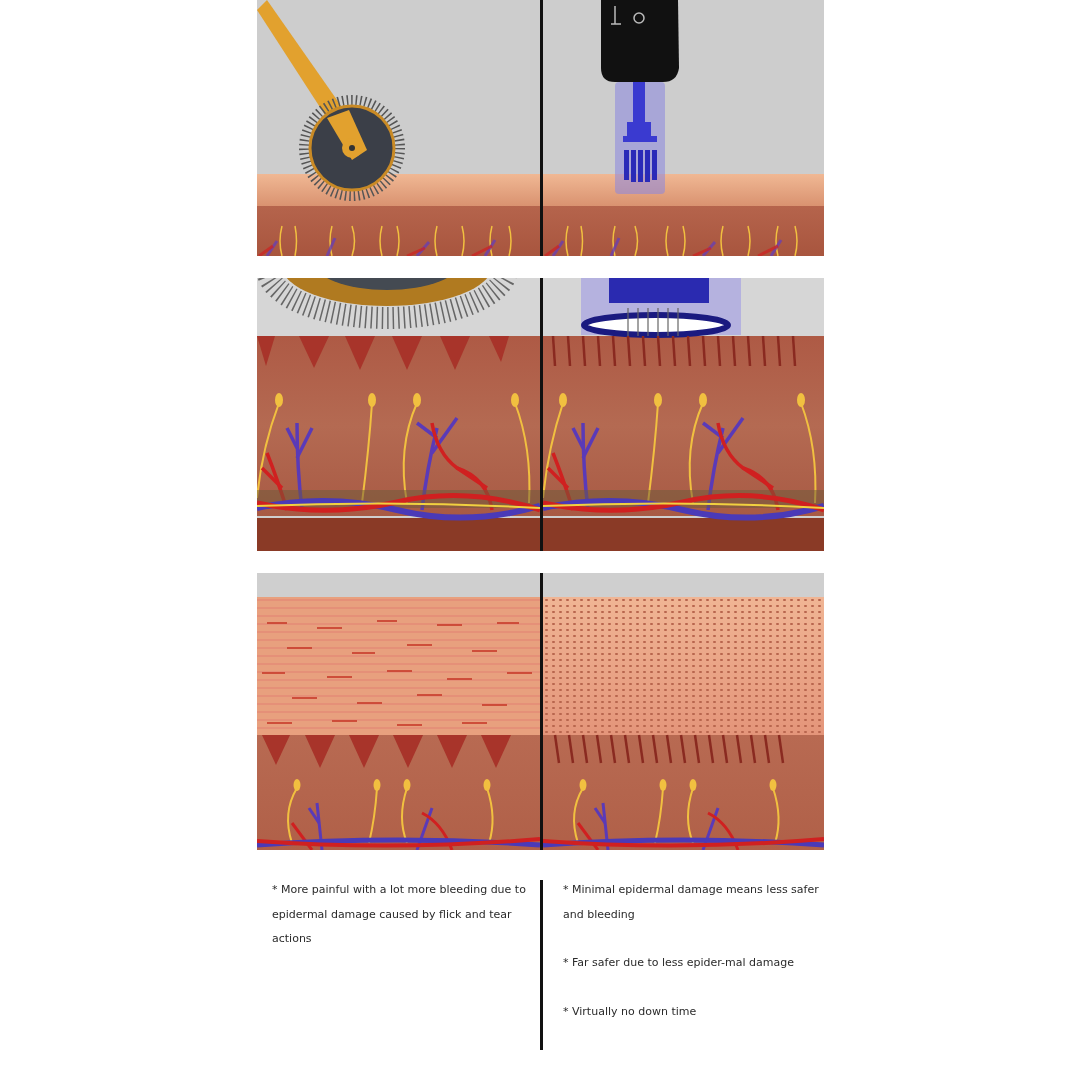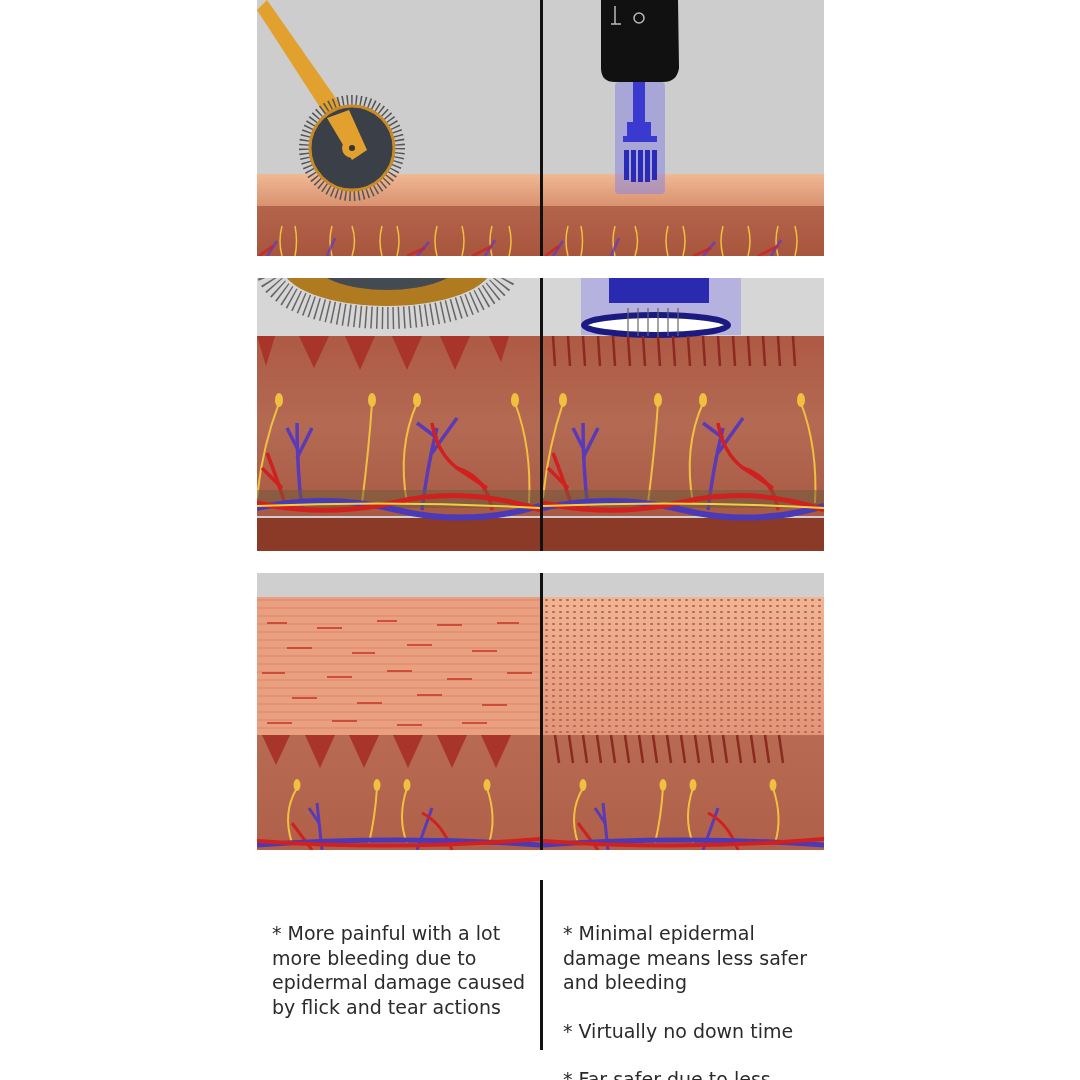--- a/index.html
+++ b/index.html
@@ -3,21 +3,21 @@
 <meta charset="utf-8">
 <style>
   html,body{margin:0;padding:0;background:#fff;}
   body{width:1080px;height:1080px;position:relative;overflow:hidden;font-family:"DejaVu Sans","Liberation Sans",sans-serif;}
   .panel{position:absolute;left:257px;width:567px;overflow:hidden;background:#cfcfcf;}
   .divider{position:absolute;left:540px;width:3px;background:#111;}
   .half{position:absolute;top:0;bottom:0;overflow:hidden;}
   .half.l{left:0;width:283px;}
   .half.r{left:286px;width:281px;}
   .abs{position:absolute;}
-  .text-col{position:absolute;top:878px;font-size:19px;line-height:24.5px;color:#2a2a2a;margin-top:43px;}
+  .text-col{position:absolute;top:878px;font-size:11px;line-height:24.5px;color:#2a2a2a;}
   .text-col p{margin:0 0 24px 0;}
 </style>
 </head>
 <body>
 
 <div class="panel" style="top:0;height:256px;">
 
   <div class="half l">
     <div class="abs" style="left:0;top:0;width:283px;height:176px;background:#cdcdcd;"></div>
     <div class="abs" style="left:0;top:174px;width:283px;height:32px;background:linear-gradient(#f0b894,#d99270);"></div>
@@ -348,15 +348,15 @@
   </div>
   <div class="divider" style="left:283px;top:0;height:277px;"></div>
 </div>
 
 <div class="text-col" style="left:272px;width:262px;">
   <p>* More painful with a lot more bleeding due to epidermal damage caused by flick and tear actions</p>
 </div>
 <div class="divider" style="top:880px;height:170px;"></div>
 <div class="text-col" style="left:563px;width:258px;">
   <p>* Minimal epidermal damage means less safer and bleeding</p>
+  <p>* Far safer due to less epider-mal damage</p>
   <p>* Virtually no down time</p>
-  <p>* Far safer due to less epider-mal damage</p>
 </div>
 
 </body></html>

